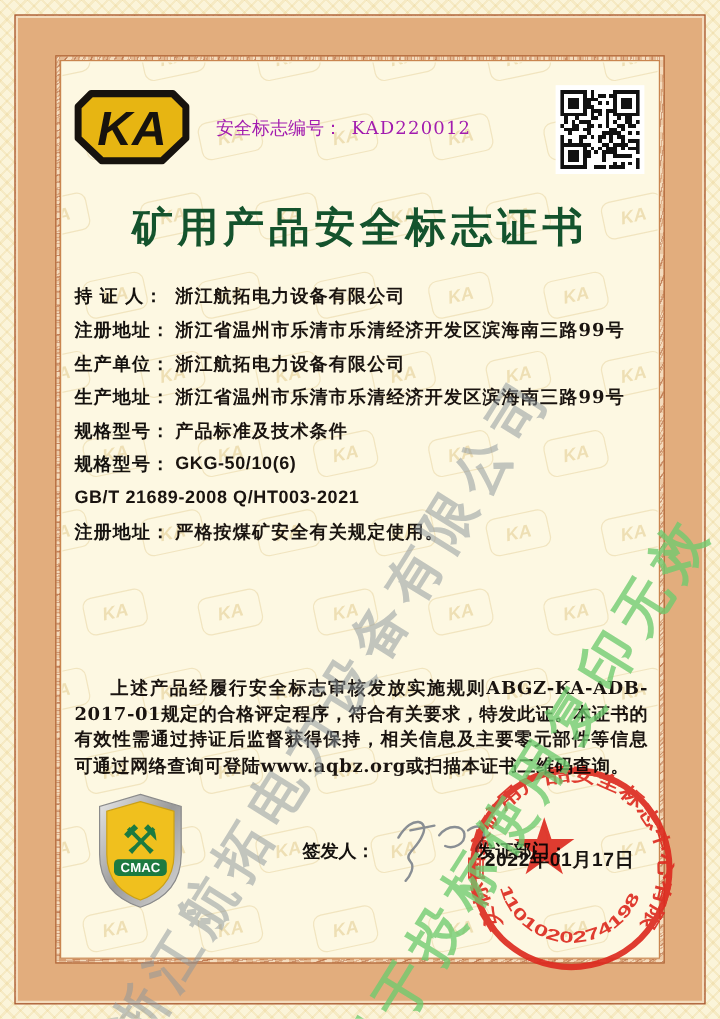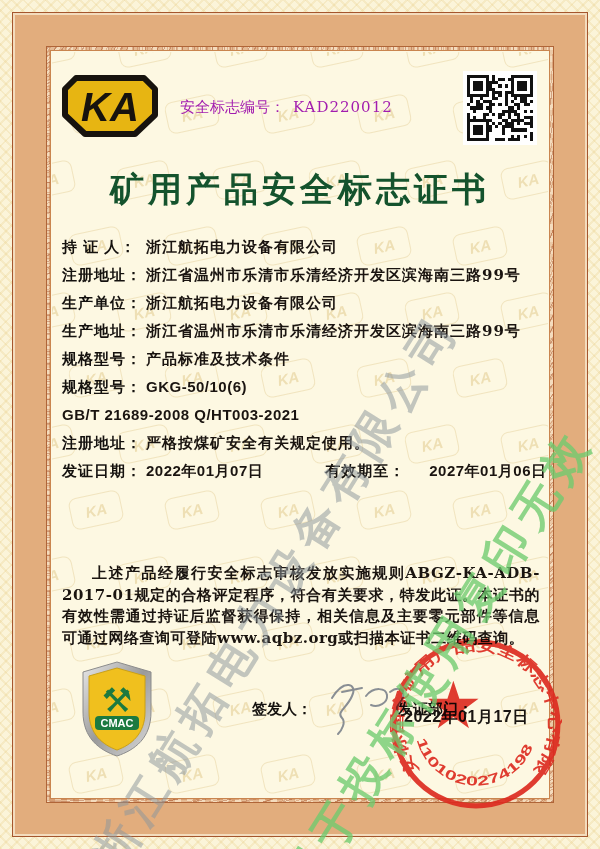--- a/index.html
+++ b/index.html
@@ -436,27 +436,20 @@
         <span class="lbl">规格型号：</span>
         <span class="val latin">GKG-50/10(6)</span>
       </div>
       <div class="frow long">
         <span class="val latin">GB/T 21689-2008 Q/HT003-2021</span>
       </div>
       <div class="frow short">
         <span class="lbl">注册地址：</span>
         <span class="val">严格按煤矿安全有关规定使用。</span>
       </div>
-      <div class="frow short">
-        <span class="lbl">发证日期：</span>
-        <span class="val latin">2022年01月07日</span>
-        <span class="spacer"></span>
-        <span class="lbl">有效期至：</span>
-        <span class="val latin" style="margin-left:20px">2027年01月06日</span>
-      </div>
     </div>
 
     <div class="statement">上述产品经履行安全标志审核发放实施规则ABGZ-KA-ADB-2017-01规定的合格评定程序，符合有关要求，特发此证。本证书的有效性需通过持证后监督获得保持，相关信息及主要零元部件等信息可通过网络查询可登陆www.aqbz.org或扫描本证书二维码查询。</div>
 
     <div class="cmac">
       <svg width="76" height="98" viewBox="0 0 76 98">
         <defs>
           <linearGradient id="silver" x1="0" y1="0" x2="1" y2="1">
             <stop offset="0" stop-color="#e9e9e9"></stop>
               <stop offset=".5" stop-color="#9a9a9a"></stop>

